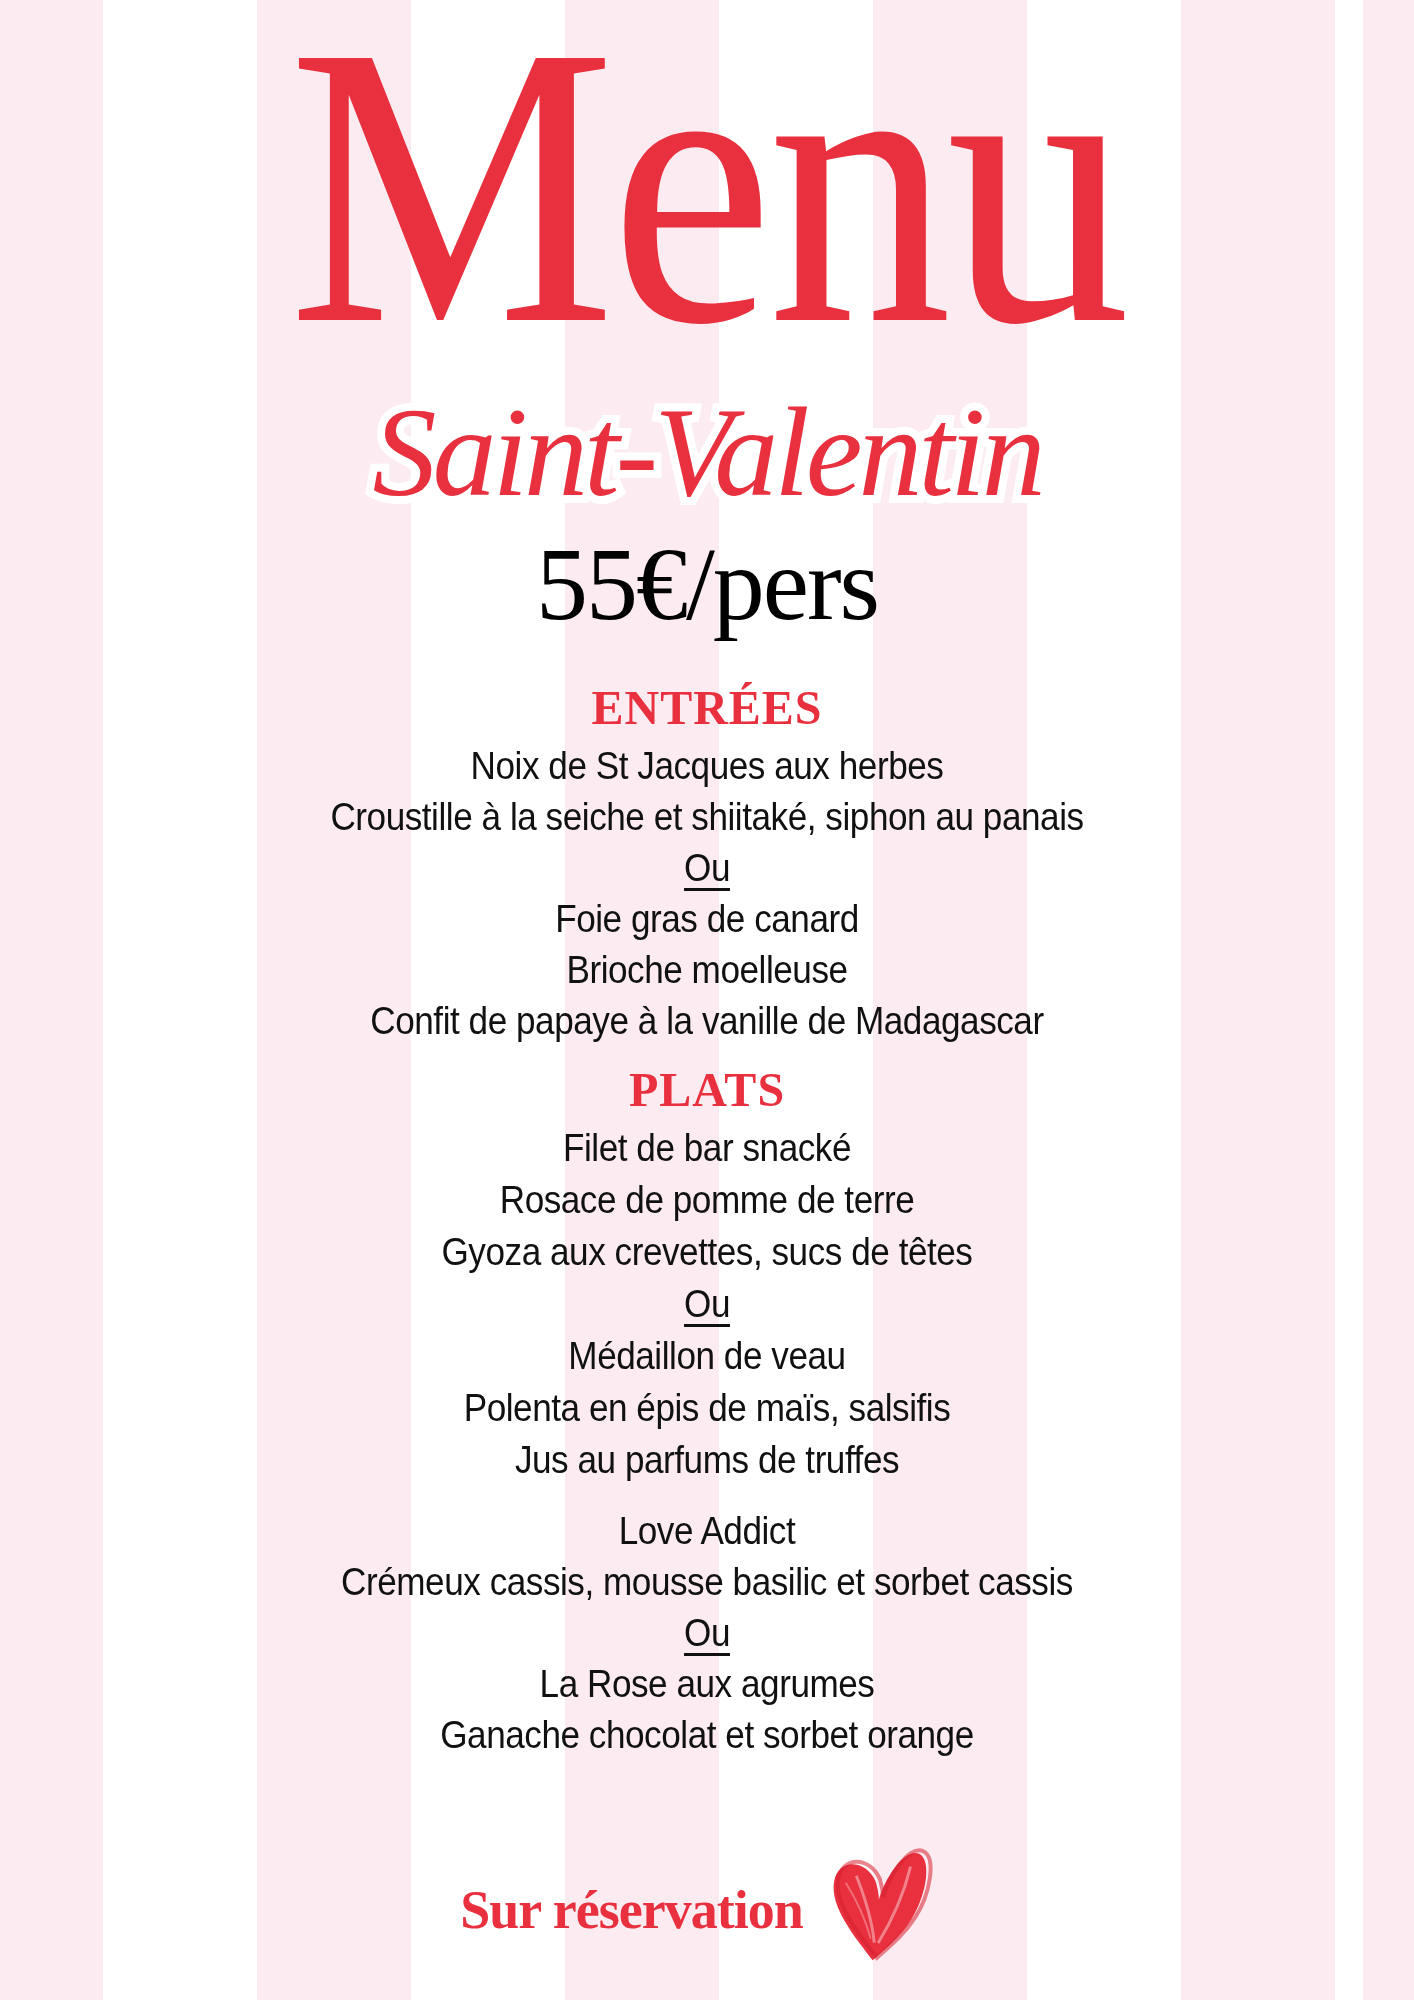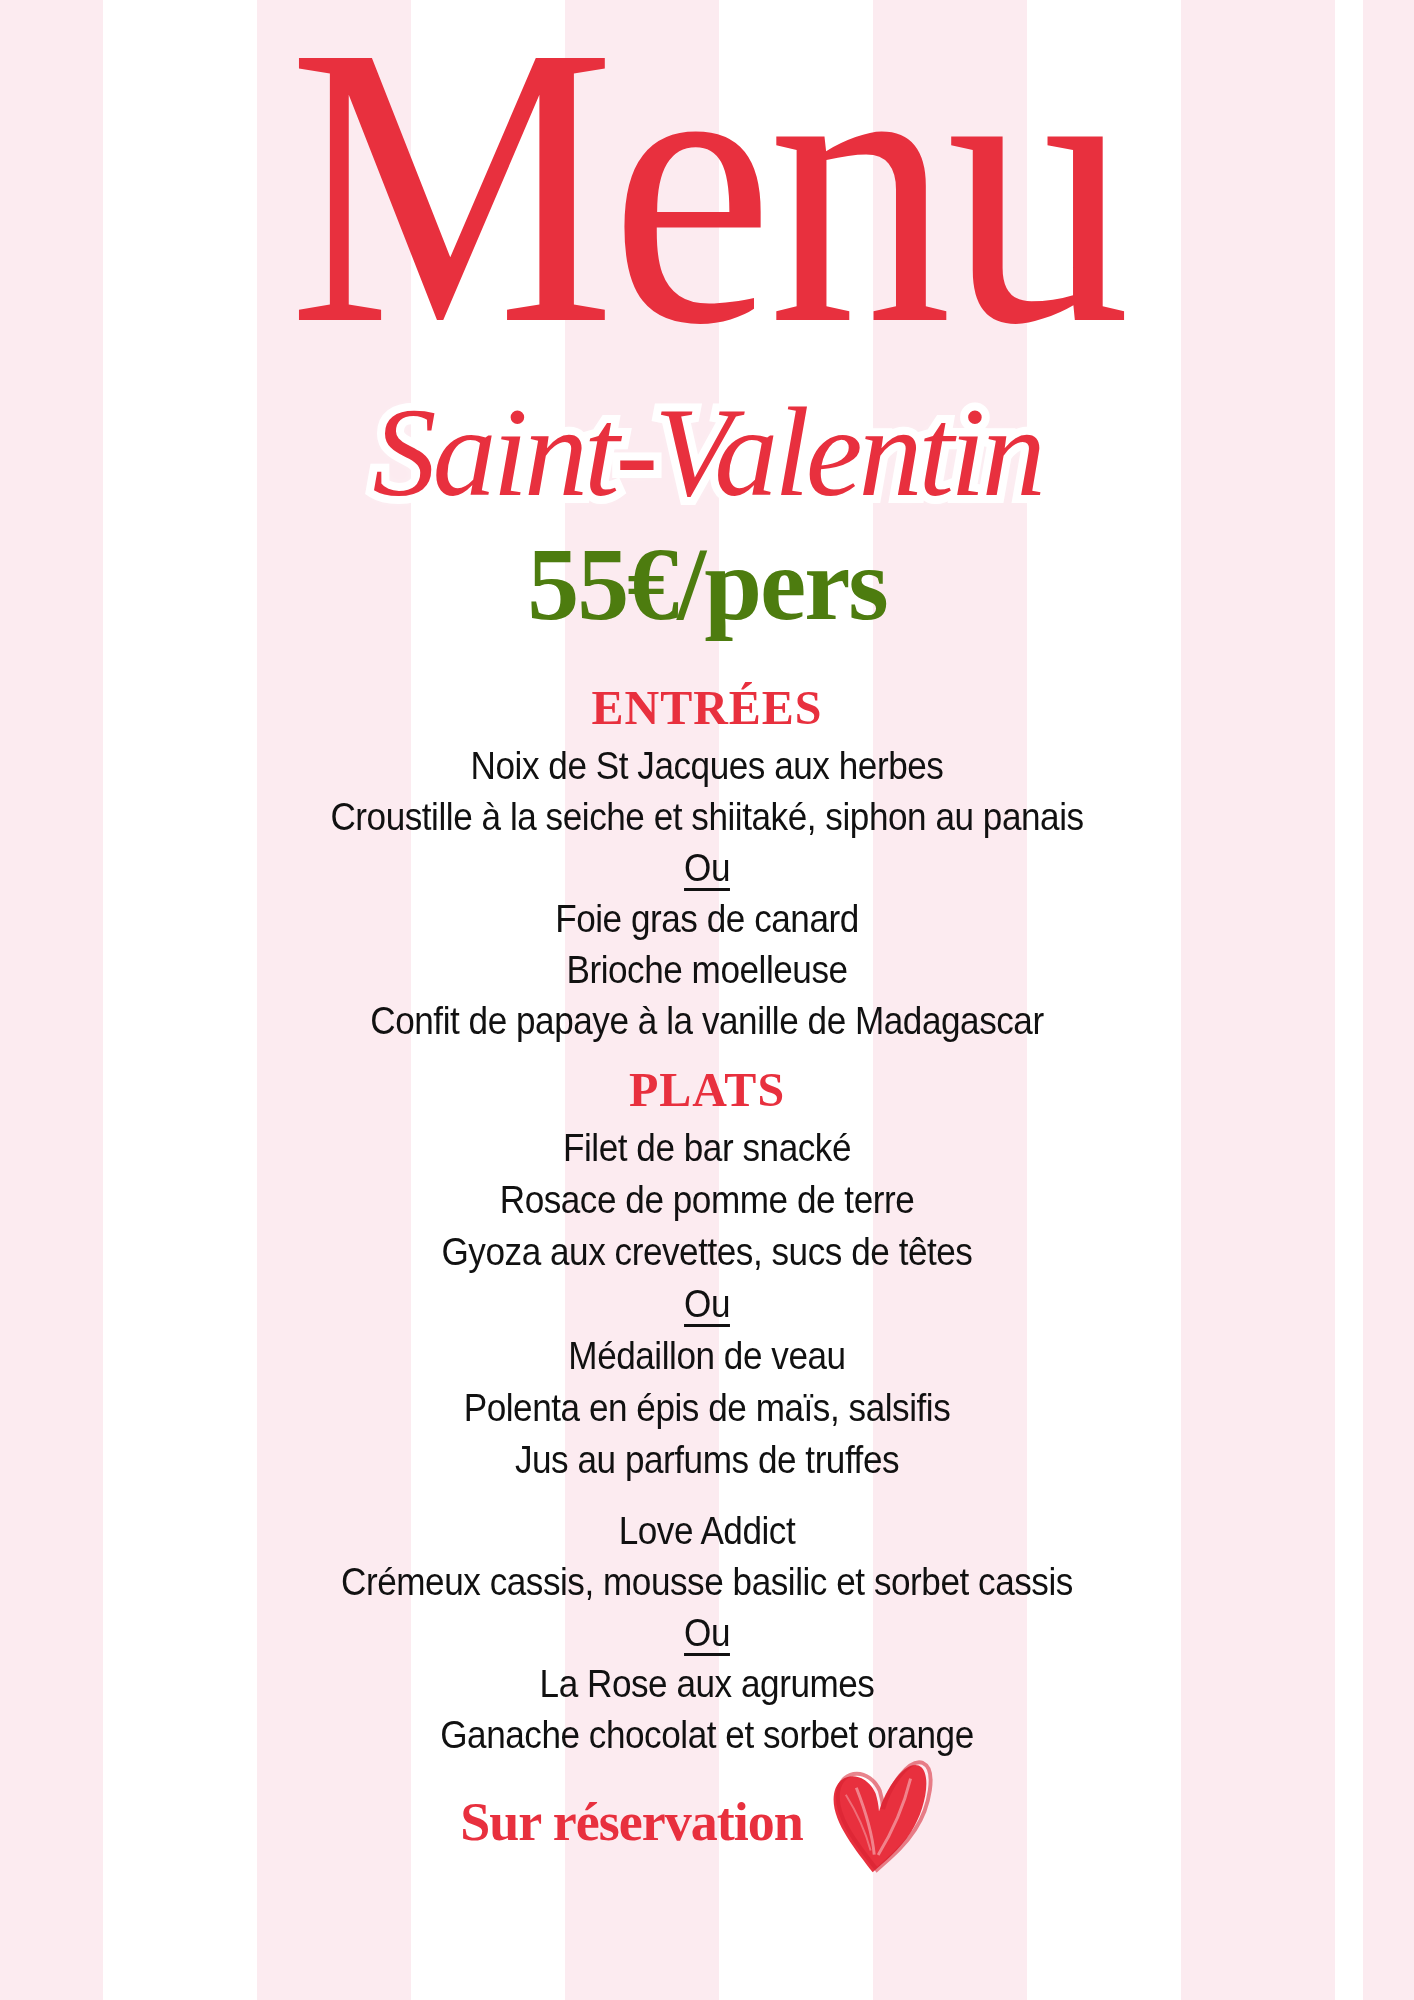--- a/index.html
+++ b/index.html
@@ -66,25 +66,25 @@
     z-index: -1;
     color: #ffffff;
     -webkit-text-stroke: 16px #ffffff;
     text-shadow: 0 0 8px #ffffff, 0 0 14px #ffffff;
   }
 
   
   #price-band {
     top: 532px;
     font-family: "Liberation Serif", serif;
-    font-weight: 700;
+    font-weight: 400;
     font-size: 104px;
     line-height: 1;
     letter-spacing: -2px;
-    color: #4d7c0f;
+    color: #000000;
     z-index: 2;
   }
 
   
   .menu-section { position: absolute; left: 0; width: 100%; text-align: center; }
   #section-entrees { top: 680px; }
   #section-plats   { top: 1062px; }
   #section-desserts{ top: 1497px; }
 
   .section-heading {
@@ -109,21 +109,21 @@
   .item { margin: 0; letter-spacing: -0.5px; }
   .ou {
     text-decoration: underline;
     text-decoration-thickness: 3px;
     text-underline-offset: 7px;
   }
 
   
   #footer {
     position: absolute;
-    top: 1742px; left: 0;
+    top: 1830px; left: 0;
     width: 100%; height: 160px;
     display: flex;
     justify-content: center;
     align-items: center;
     gap: 13px;
   }
   .footer-text {
     font-family: "Liberation Serif", serif;
     font-weight: 700;
     font-size: 54px;

